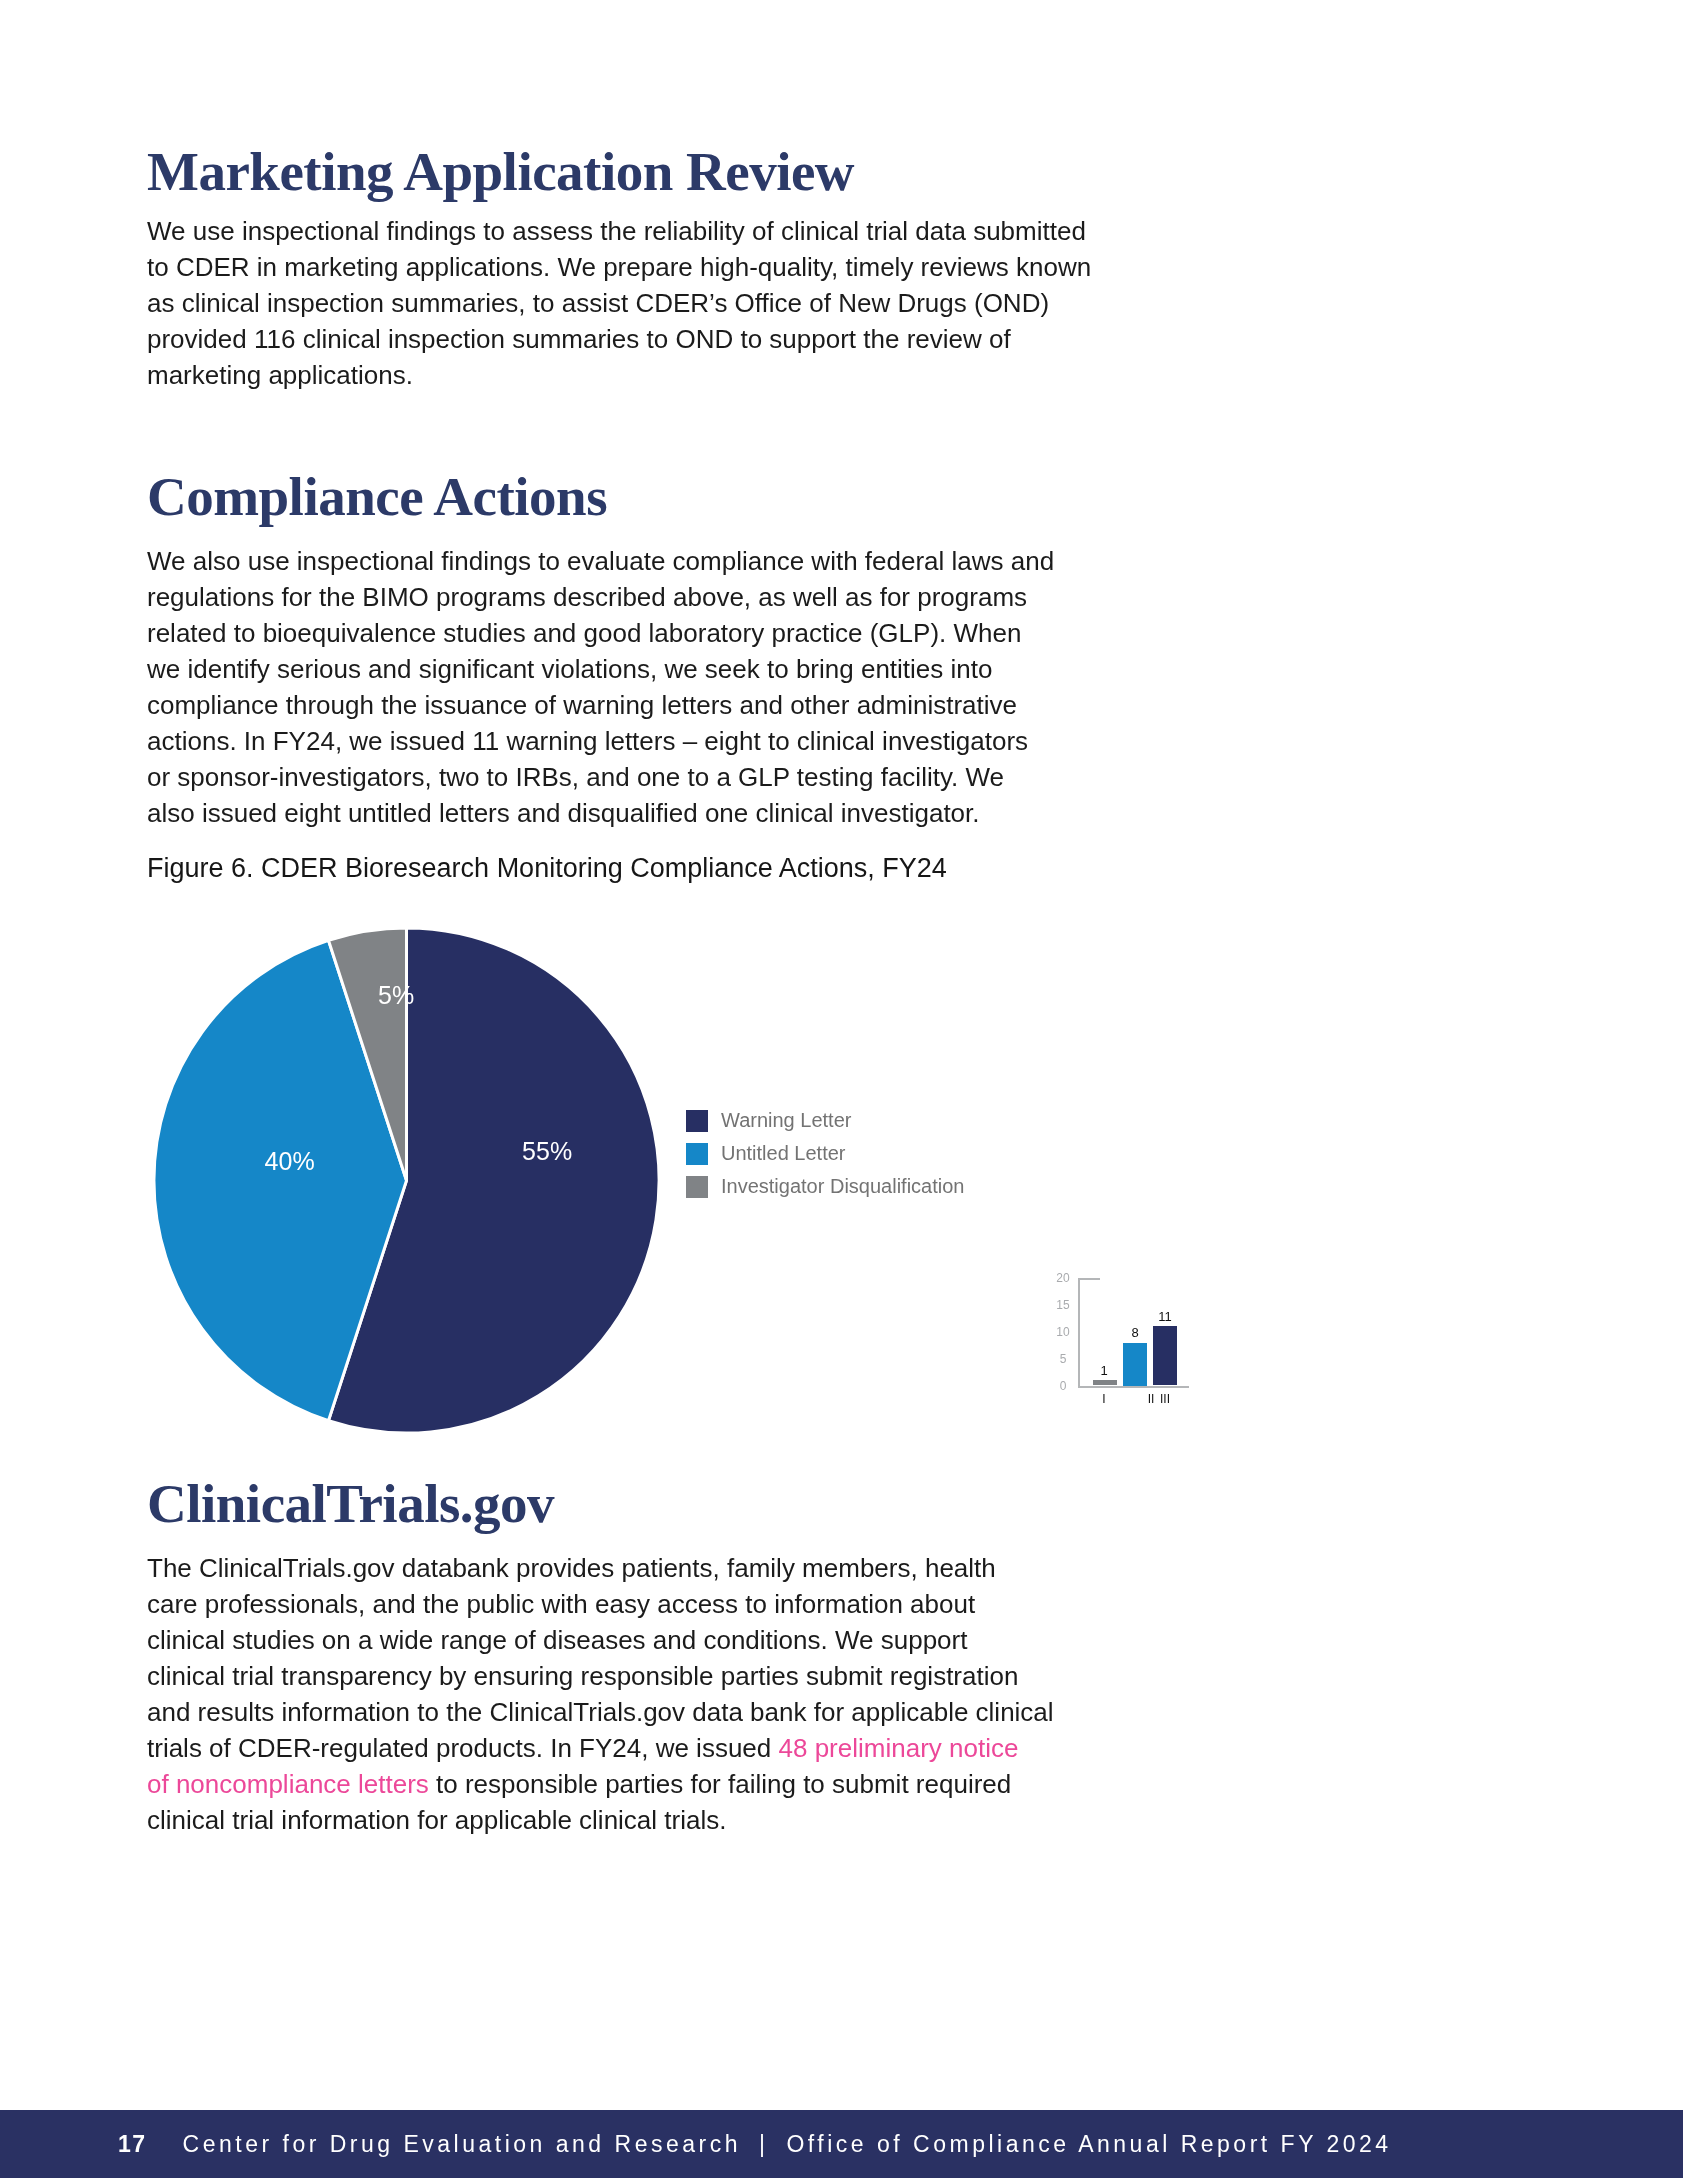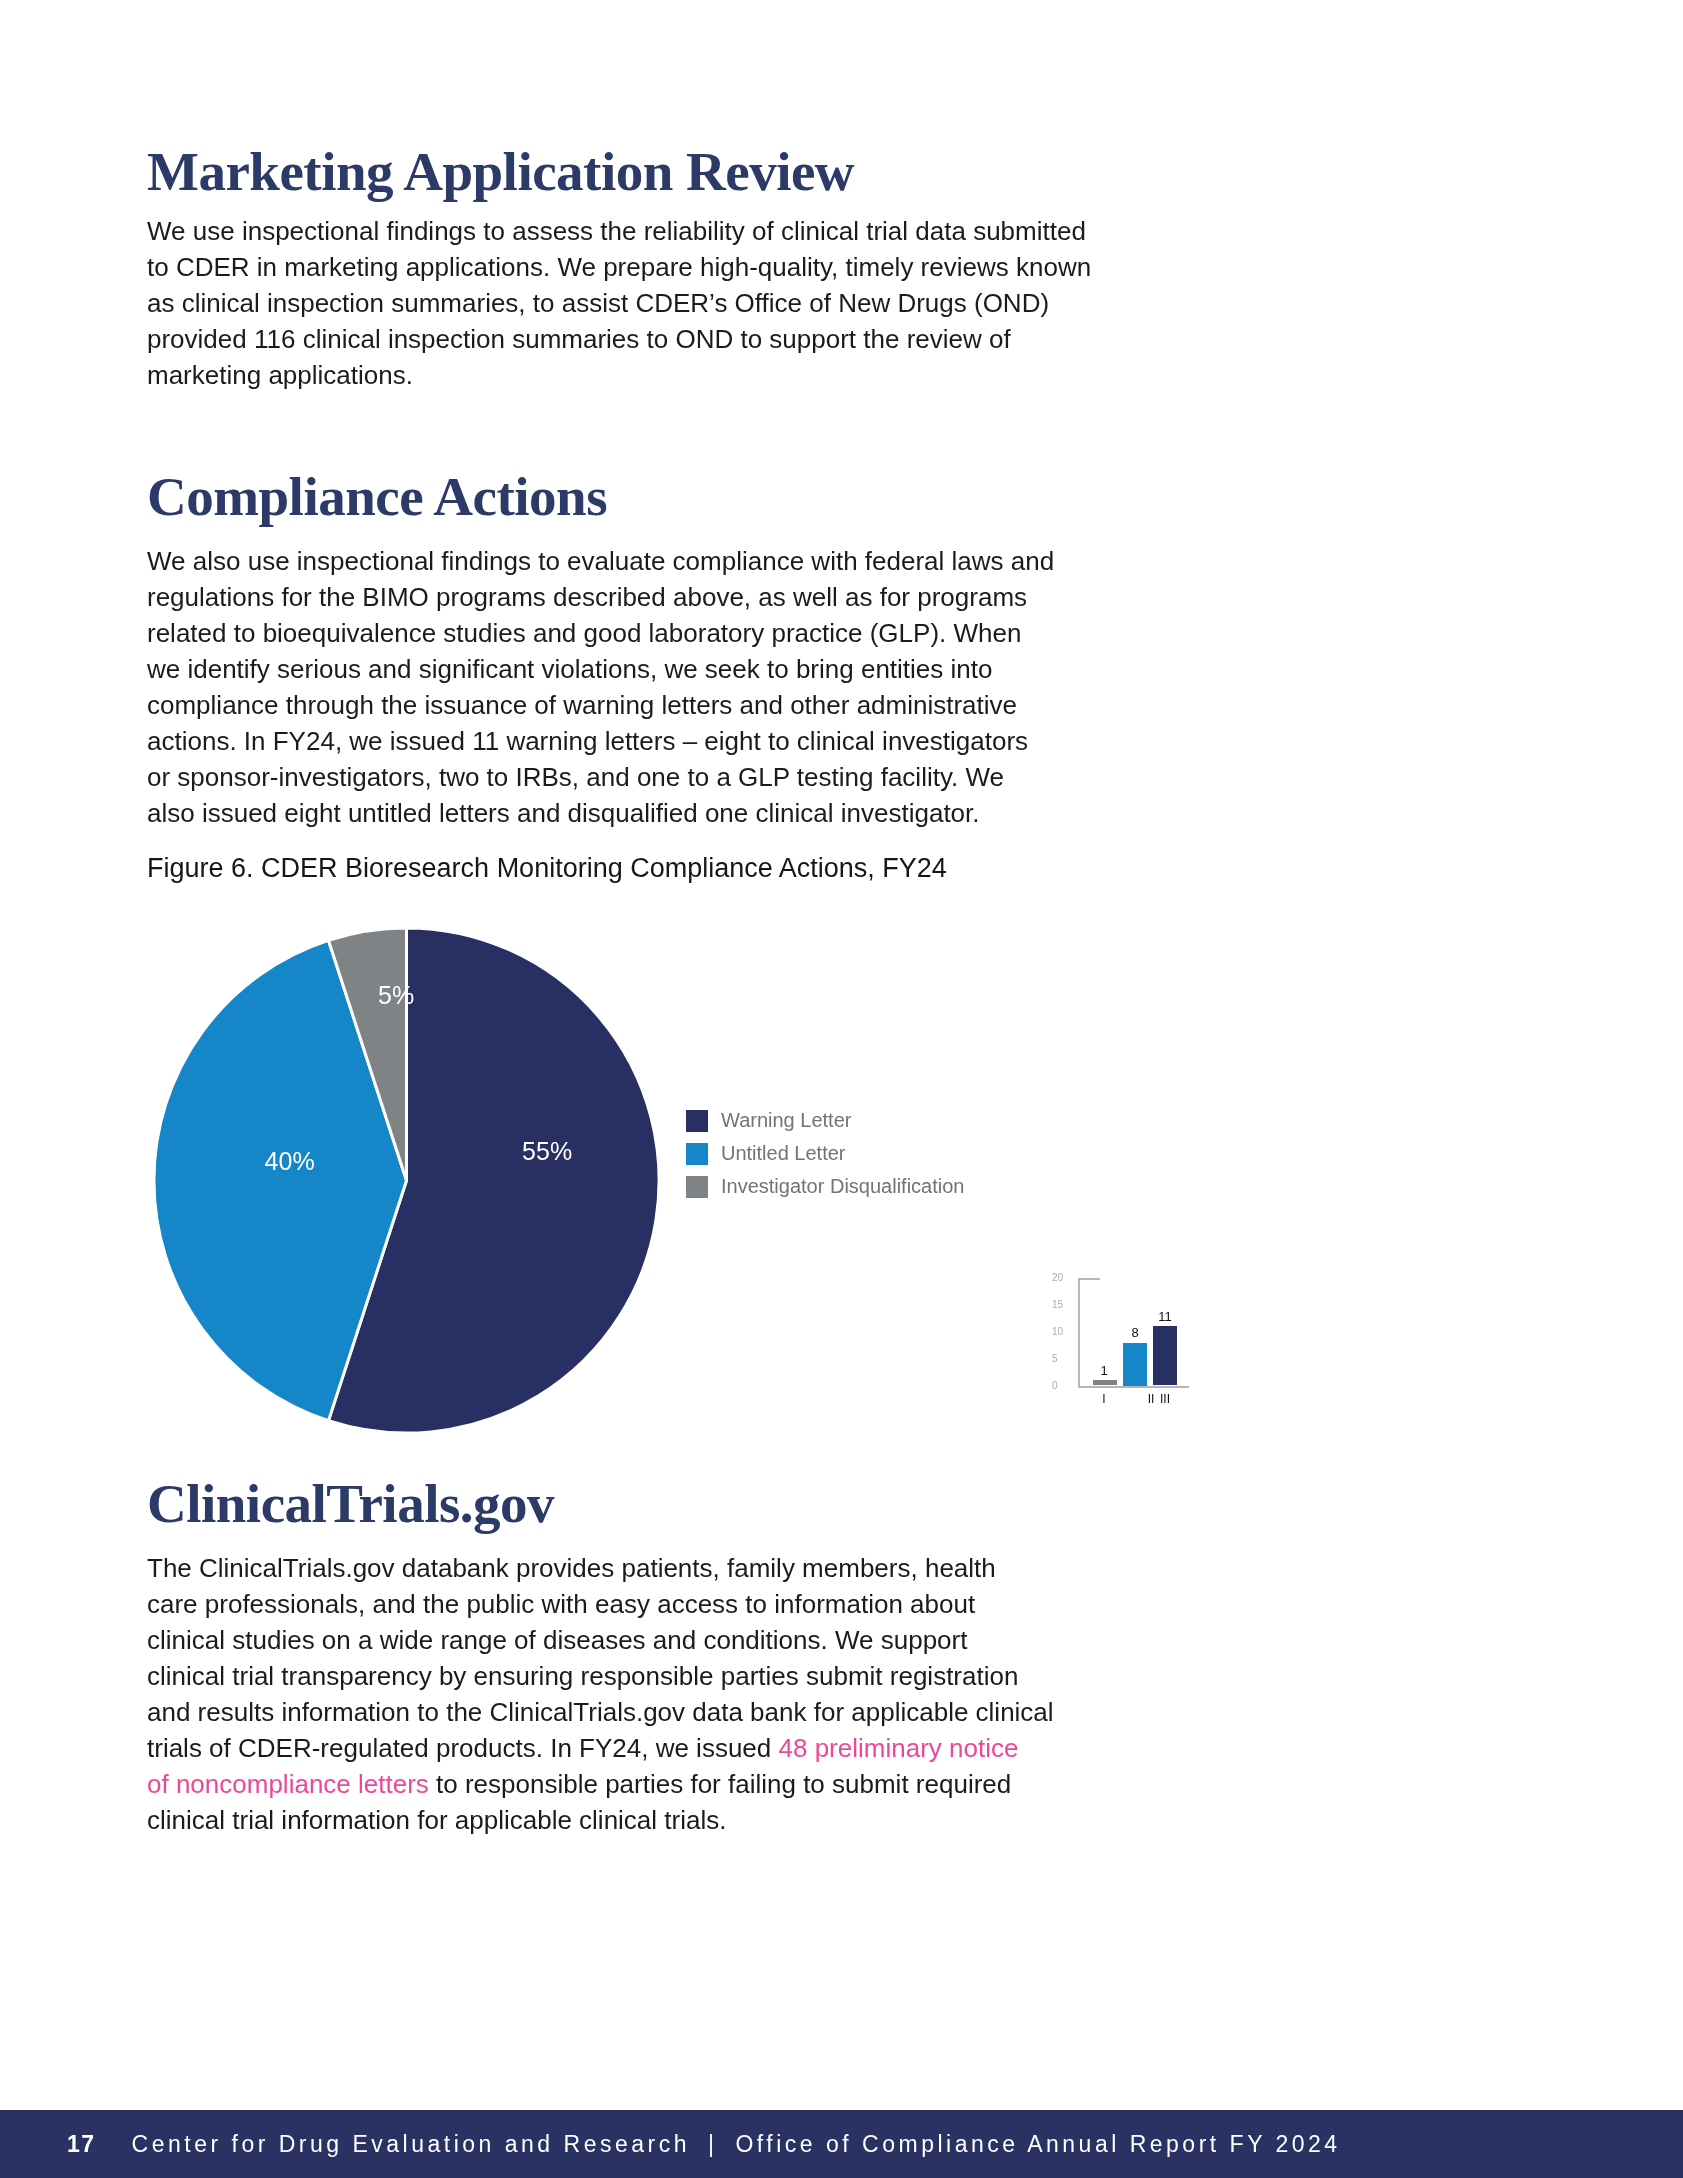--- a/index.html
+++ b/index.html
@@ -13,27 +13,27 @@
   .caption{position:absolute;left:147px;top:853px;font-size:27px;font-weight:normal;color:#161616;white-space:nowrap}
   .pie{position:absolute;left:149px;top:923px;width:515px;height:515px}
   .pie svg{position:absolute;left:0;top:0;width:100%;height:100%}
   .pie-label{position:absolute;transform:translate(-50%,-50%);color:#ffffff;font-size:25px;font-weight:500}
   .legend{position:absolute;left:686px;top:1109px}
   .legend-row{display:flex;align-items:center;margin-bottom:10px}
   .swatch{width:22px;height:22px;margin-right:13px;flex:0 0 auto}
   .legend-label{font-size:20px;color:#737373;white-space:nowrap}
   .barchart{position:absolute;left:1052px;top:1271px;width:168px;height:158px}
   .axis{position:absolute;background:#b4b6b8}
-  .tick-label{position:absolute;width:22px;text-align:left;font-size:10px;color:#a9abae;
+  .tick-label{position:absolute;width:22px;text-align:center;font-size:12px;color:#a9abae;
               line-height:10px;transform:translateY(-50%)}
   .bar{position:absolute}
   .bar-value{position:absolute;font-size:13px;color:#111;transform:translateX(-50%);white-space:nowrap}
   .bar-cat{position:absolute;top:121px;font-size:12px;color:#111;transform:translateX(-50%);white-space:nowrap}
   .footer{position:absolute;left:0;top:2110px;width:1683px;height:68px;background:#2a3163;color:#ffffff;
-          display:flex;align-items:center;padding-left:67px;box-sizing:border-box;
+          display:flex;align-items:center;padding-left:118px;box-sizing:border-box;
           font-size:23px;letter-spacing:3.5px;white-space:nowrap}
   .footer .pagenum{font-weight:bold;letter-spacing:1.5px;margin-right:36px}
   .footer .sep{margin:0 18px}
 </style>
 </head>
 <body>
 
 <div class="page">
 
   <div class="h1" style="top:140px">Marketing Application Review</div>

